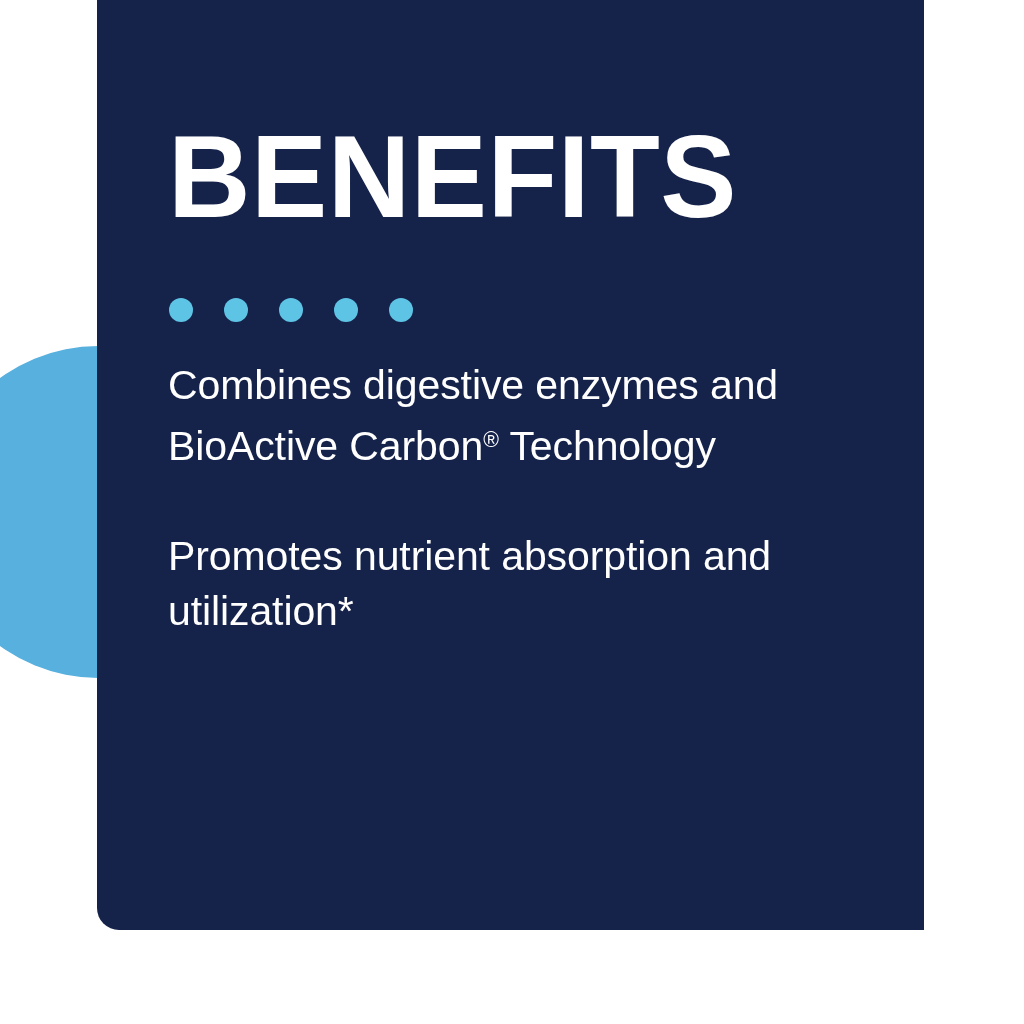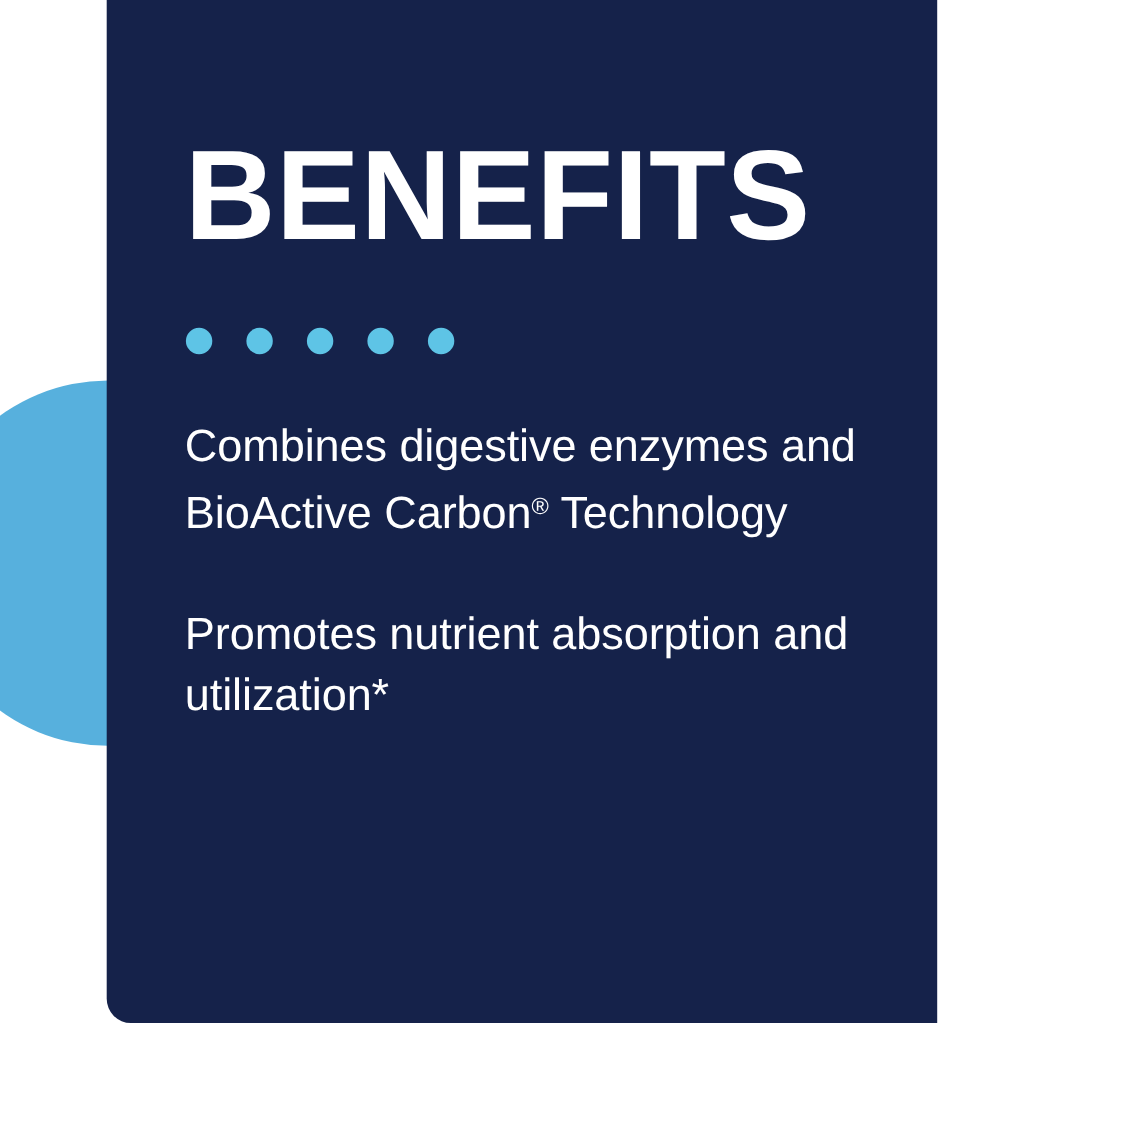--- a/index.html
+++ b/index.html
@@ -10,21 +10,21 @@
   body {
     width: 1024px;
     height: 1024px;
     background: #ffffff;
     font-family: "Liberation Sans", sans-serif;
     overflow: hidden;
   }
 
   #stage {
     position: relative;
-    width: 852px;
+    width: 924px;
     height: 1024px;
     background: #ffffff;
     overflow: hidden;
   }
 
   
   #accent-circle {
     position: absolute;
     left: -68px;
     top: 346px;
@@ -84,21 +84,21 @@
   .dot {
     width: 24px;
     height: 24px;
     border-radius: 50%;
     background: #5ec4e6;
   }
 
   #benefit-list {
     position: absolute;
     left: 0;
-    top: 378px;
+    top: 358px;
     right: 0;
     list-style: none;
     margin: 0;
     padding: 0;
   }
 
   .benefit-item {
     color: #ffffff;
     font-family: "Liberation Sans", sans-serif;
     font-size: 41px;

